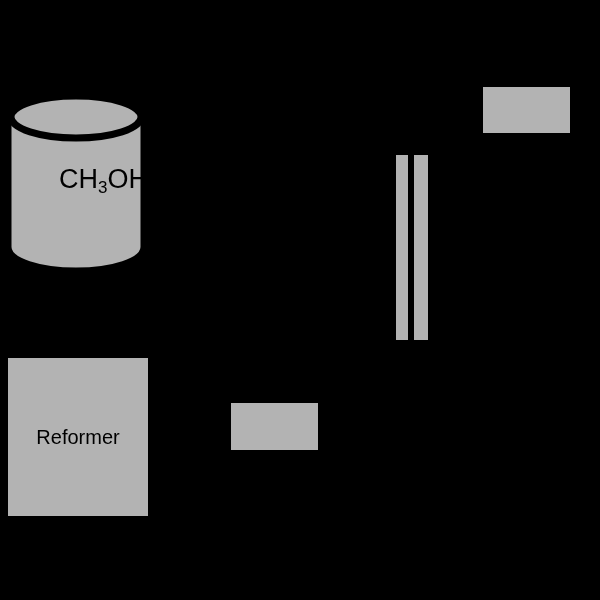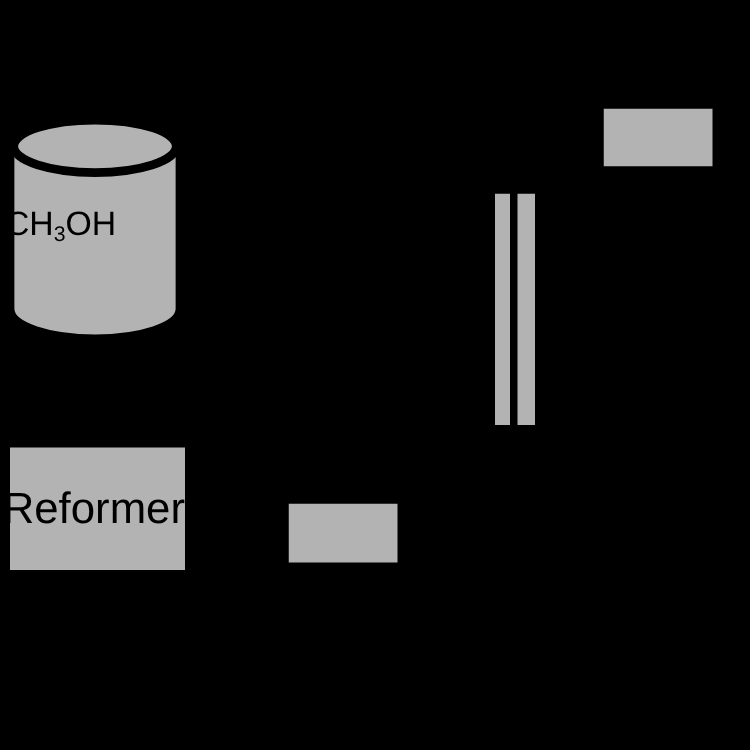--- a/index.html
+++ b/index.html
@@ -38,44 +38,44 @@
   .tank-top {
     fill: var(--shape);
     stroke: var(--stroke);
     stroke-width: 7;
   }
   .tank-label {
     position: absolute;
     left: 4px;
     top: 162px;
     width: 144px;
-    text-align: left;
+    text-align: right;
     color: var(--text);
     font-size: 27px;
     line-height: 34px;
   }
   .tank-label sub {
     font-size: 17px;
     vertical-align: -5px;
   }
   
   .box {
     position: absolute;
     background: var(--shape);
   }
   .reformer {
     left: 8px;
     top: 358px;
     width: 140px;
-    height: 98px;
+    height: 158px;
     display: flex;
     align-items: center;
-    justify-content: flex-end;
+    justify-content: center;
     color: var(--text);
-    font-size: 35px;
+    font-size: 20px;
   }
   .box-top-right {
     left: 483px;
     top: 87px;
     width: 87px;
     height: 46px;
   }
   .box-bottom-center {
     left: 231px;
     top: 403px;

